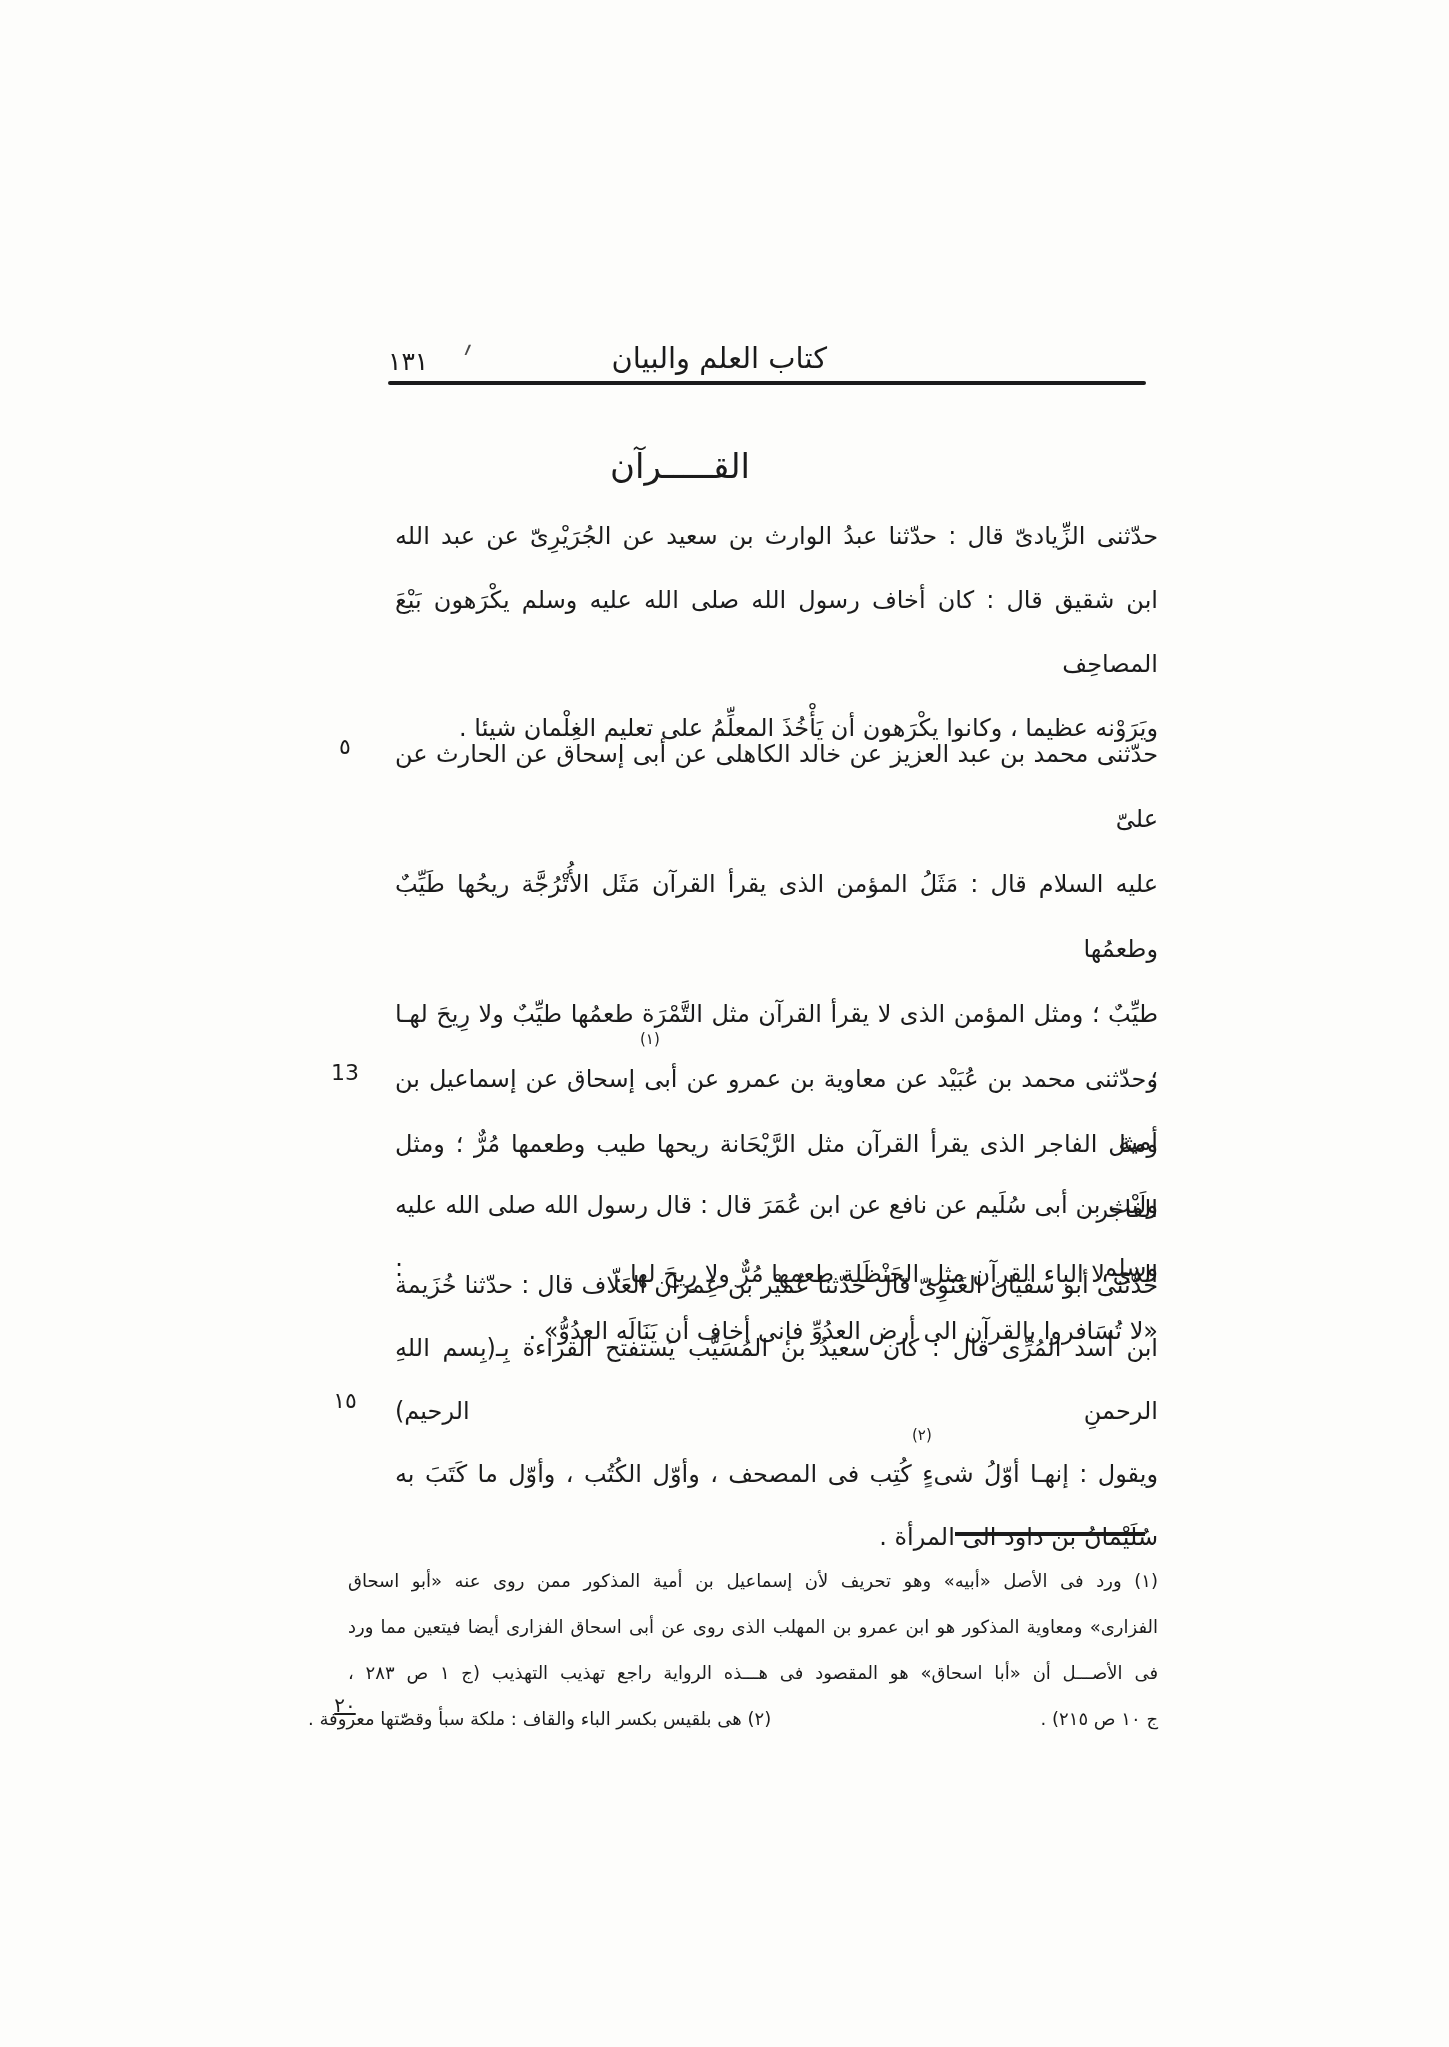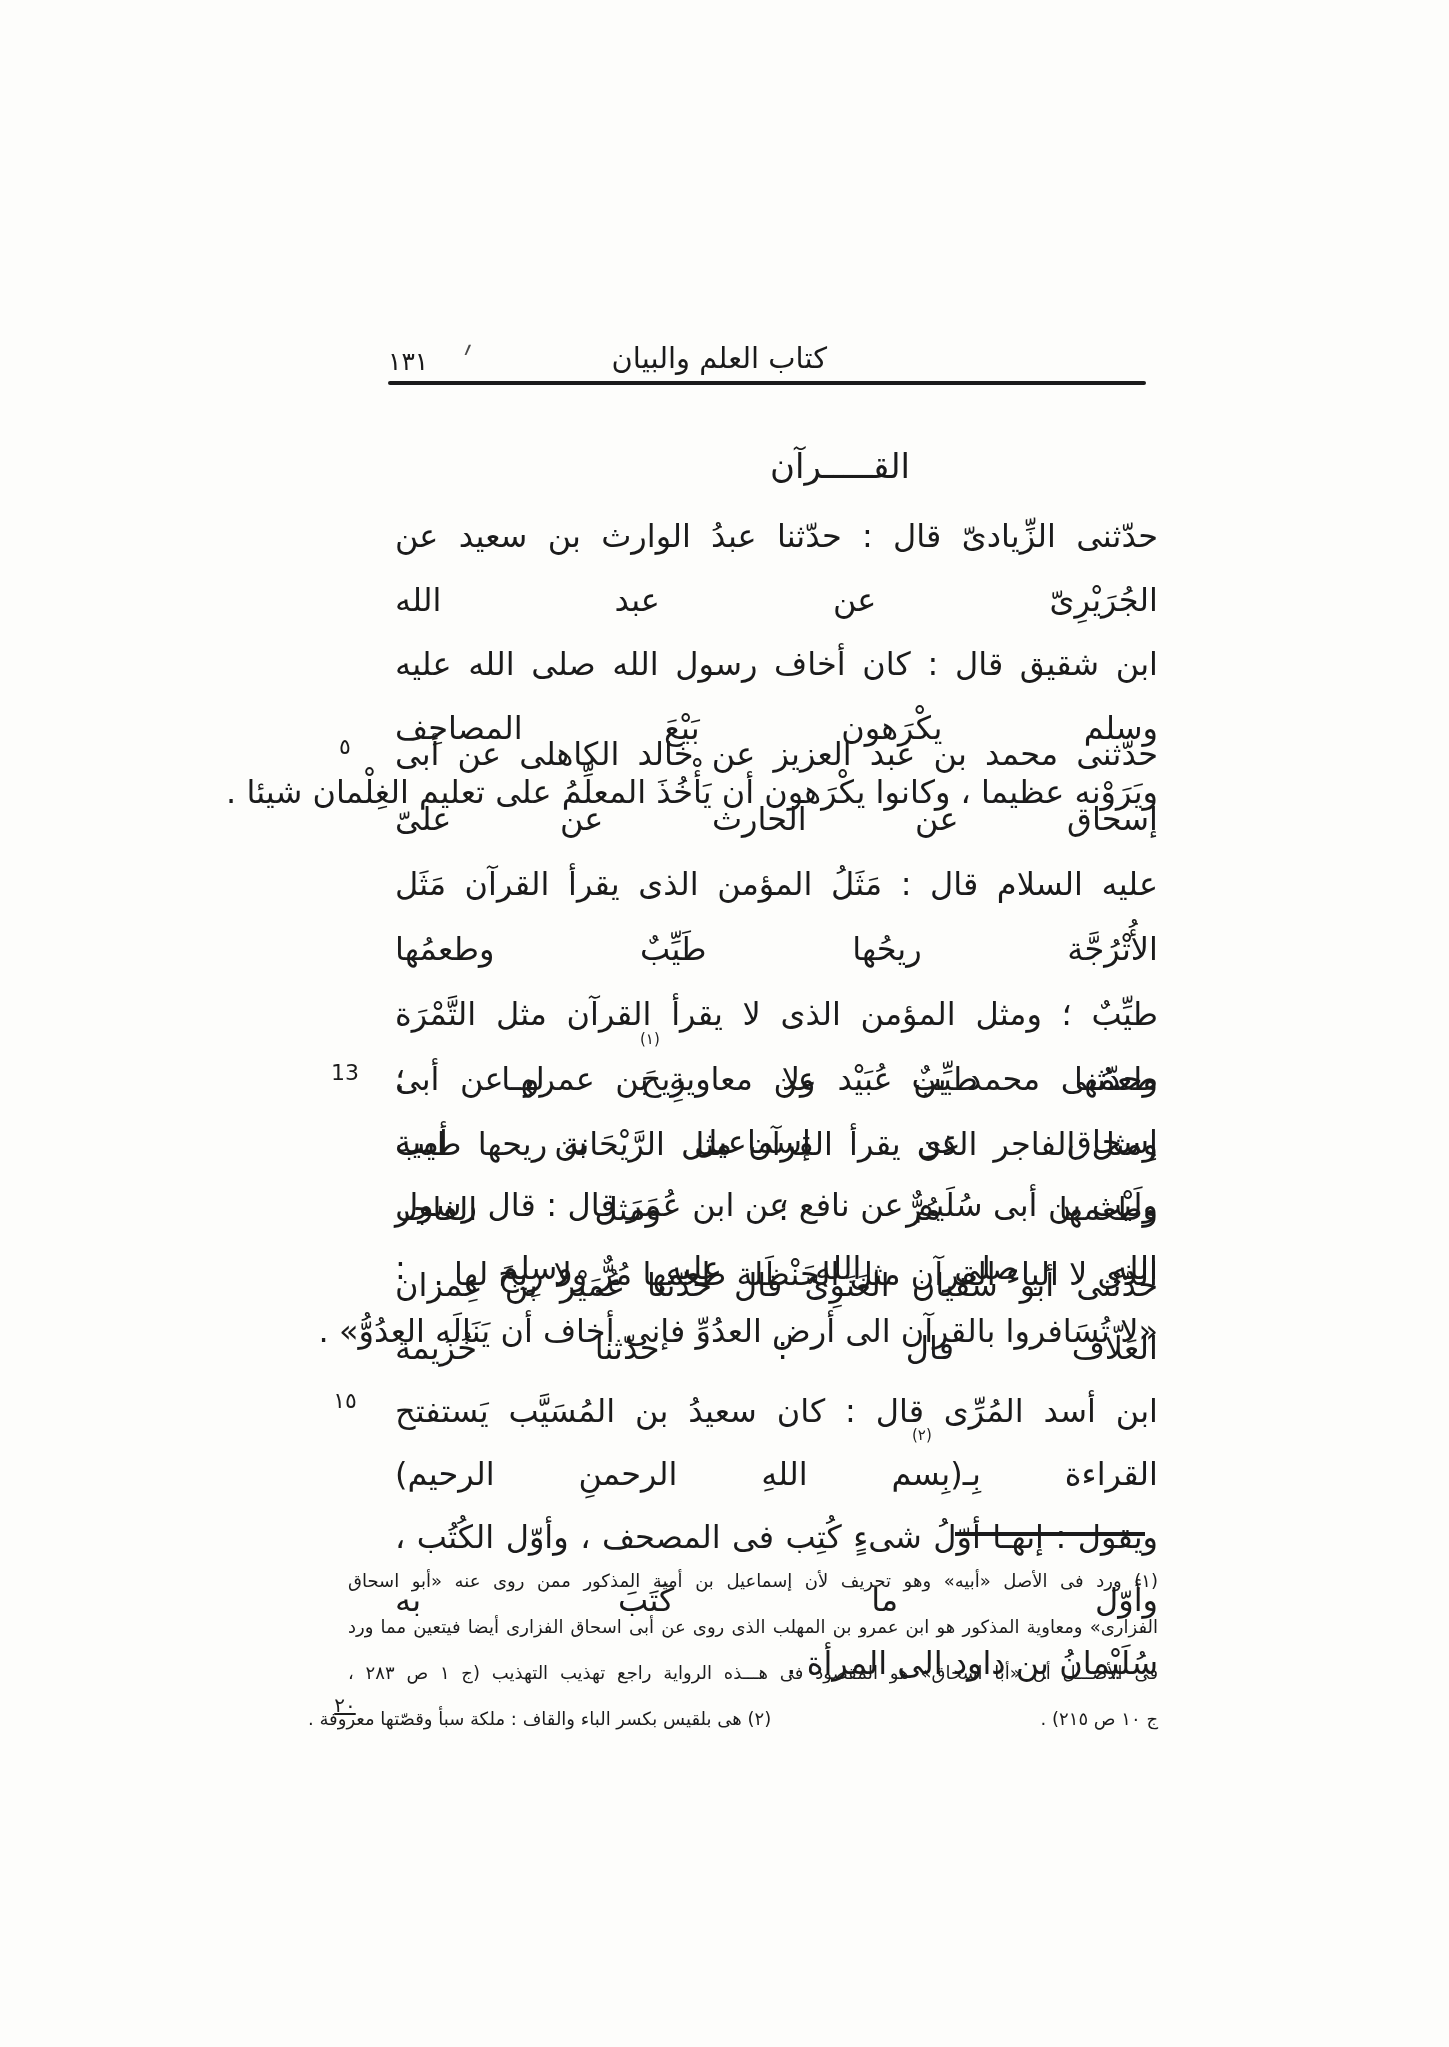--- a/index.html
+++ b/index.html
@@ -28,27 +28,27 @@
     font-size:20px; opacity:.8;
   }
   .header-rule {
     position:absolute; top:381px; left:388px;
     width:758px; height:4px; background:var(--ink,#1b1b1b);
     border-radius:2px;
   }
   
   .section-title {
     position:absolute; top:438px; left:610px; width:300px;
-    text-align:right; font-size:34px; line-height:56px;
+    text-align:left; font-size:34px; line-height:56px;
     white-space:nowrap;
   }
   
   .para {
     position:absolute; left:395px; width:763px;
-    font-size:32px;
+    font-size:24px;
   }
   #p1 { top:504px;  line-height:64px; }
   #p2 { top:722px;  line-height:65px; }
   #p3 { top:1048px; line-height:63px; }
   #p4 { top:1254px; line-height:63px; }
   .line { text-align:right; white-space:nowrap; }
   .line.j { white-space:normal; text-align:justify; text-align-last:justify; }
   
   .fnmark {
     position:absolute; font-size:15px; line-height:15px;

